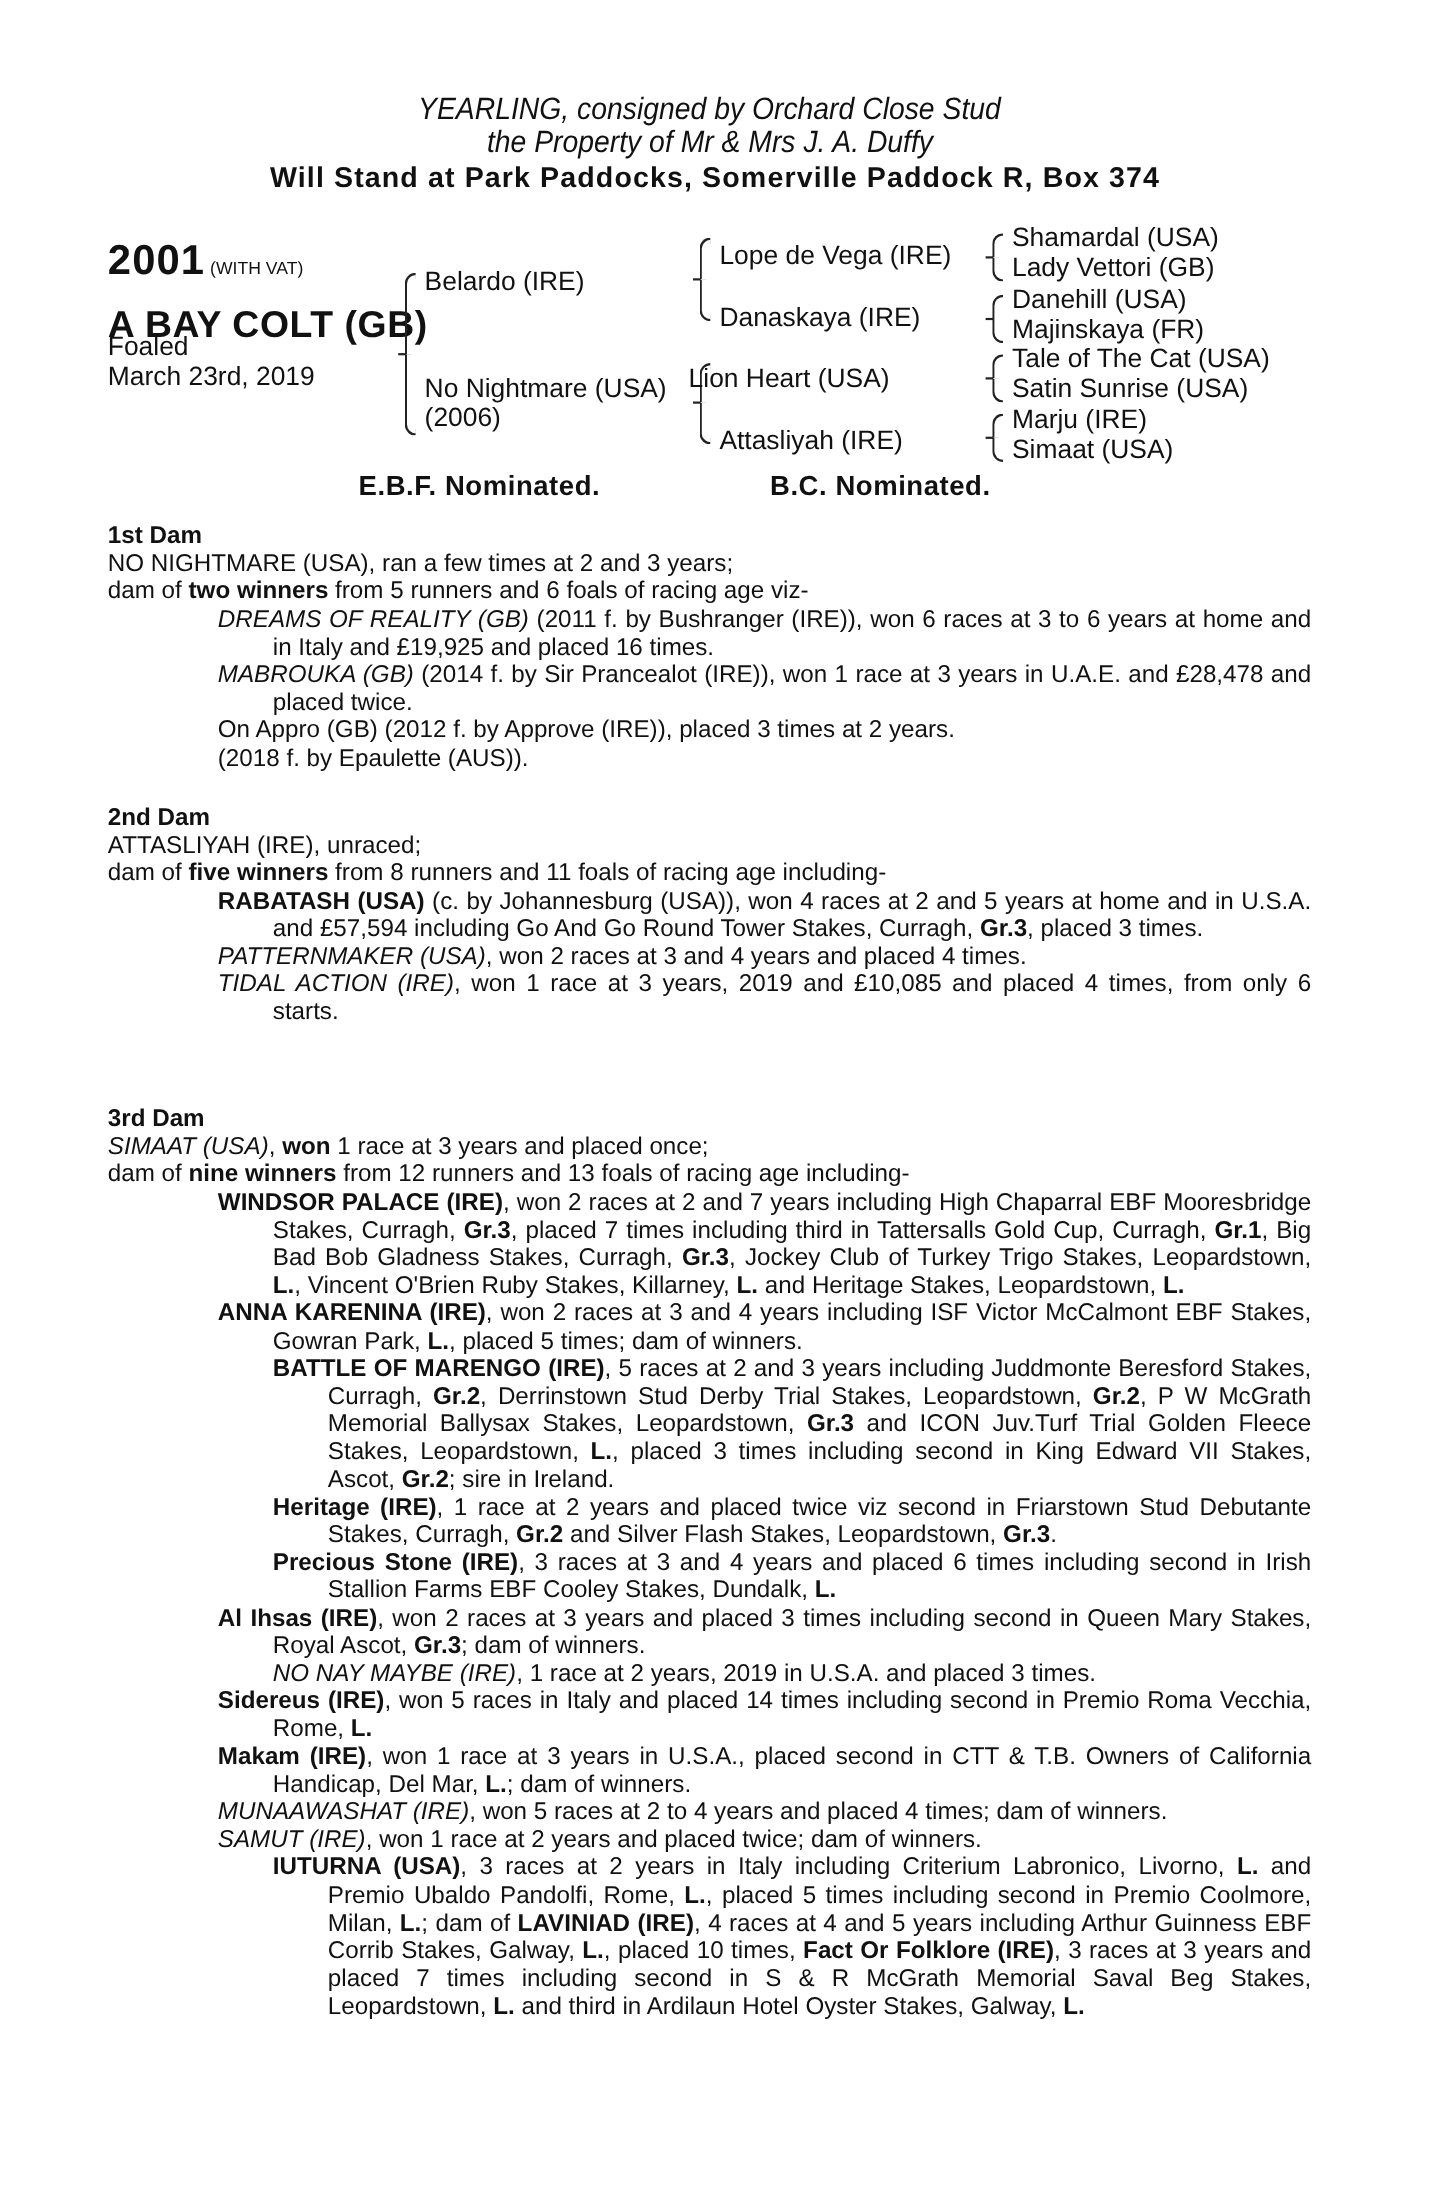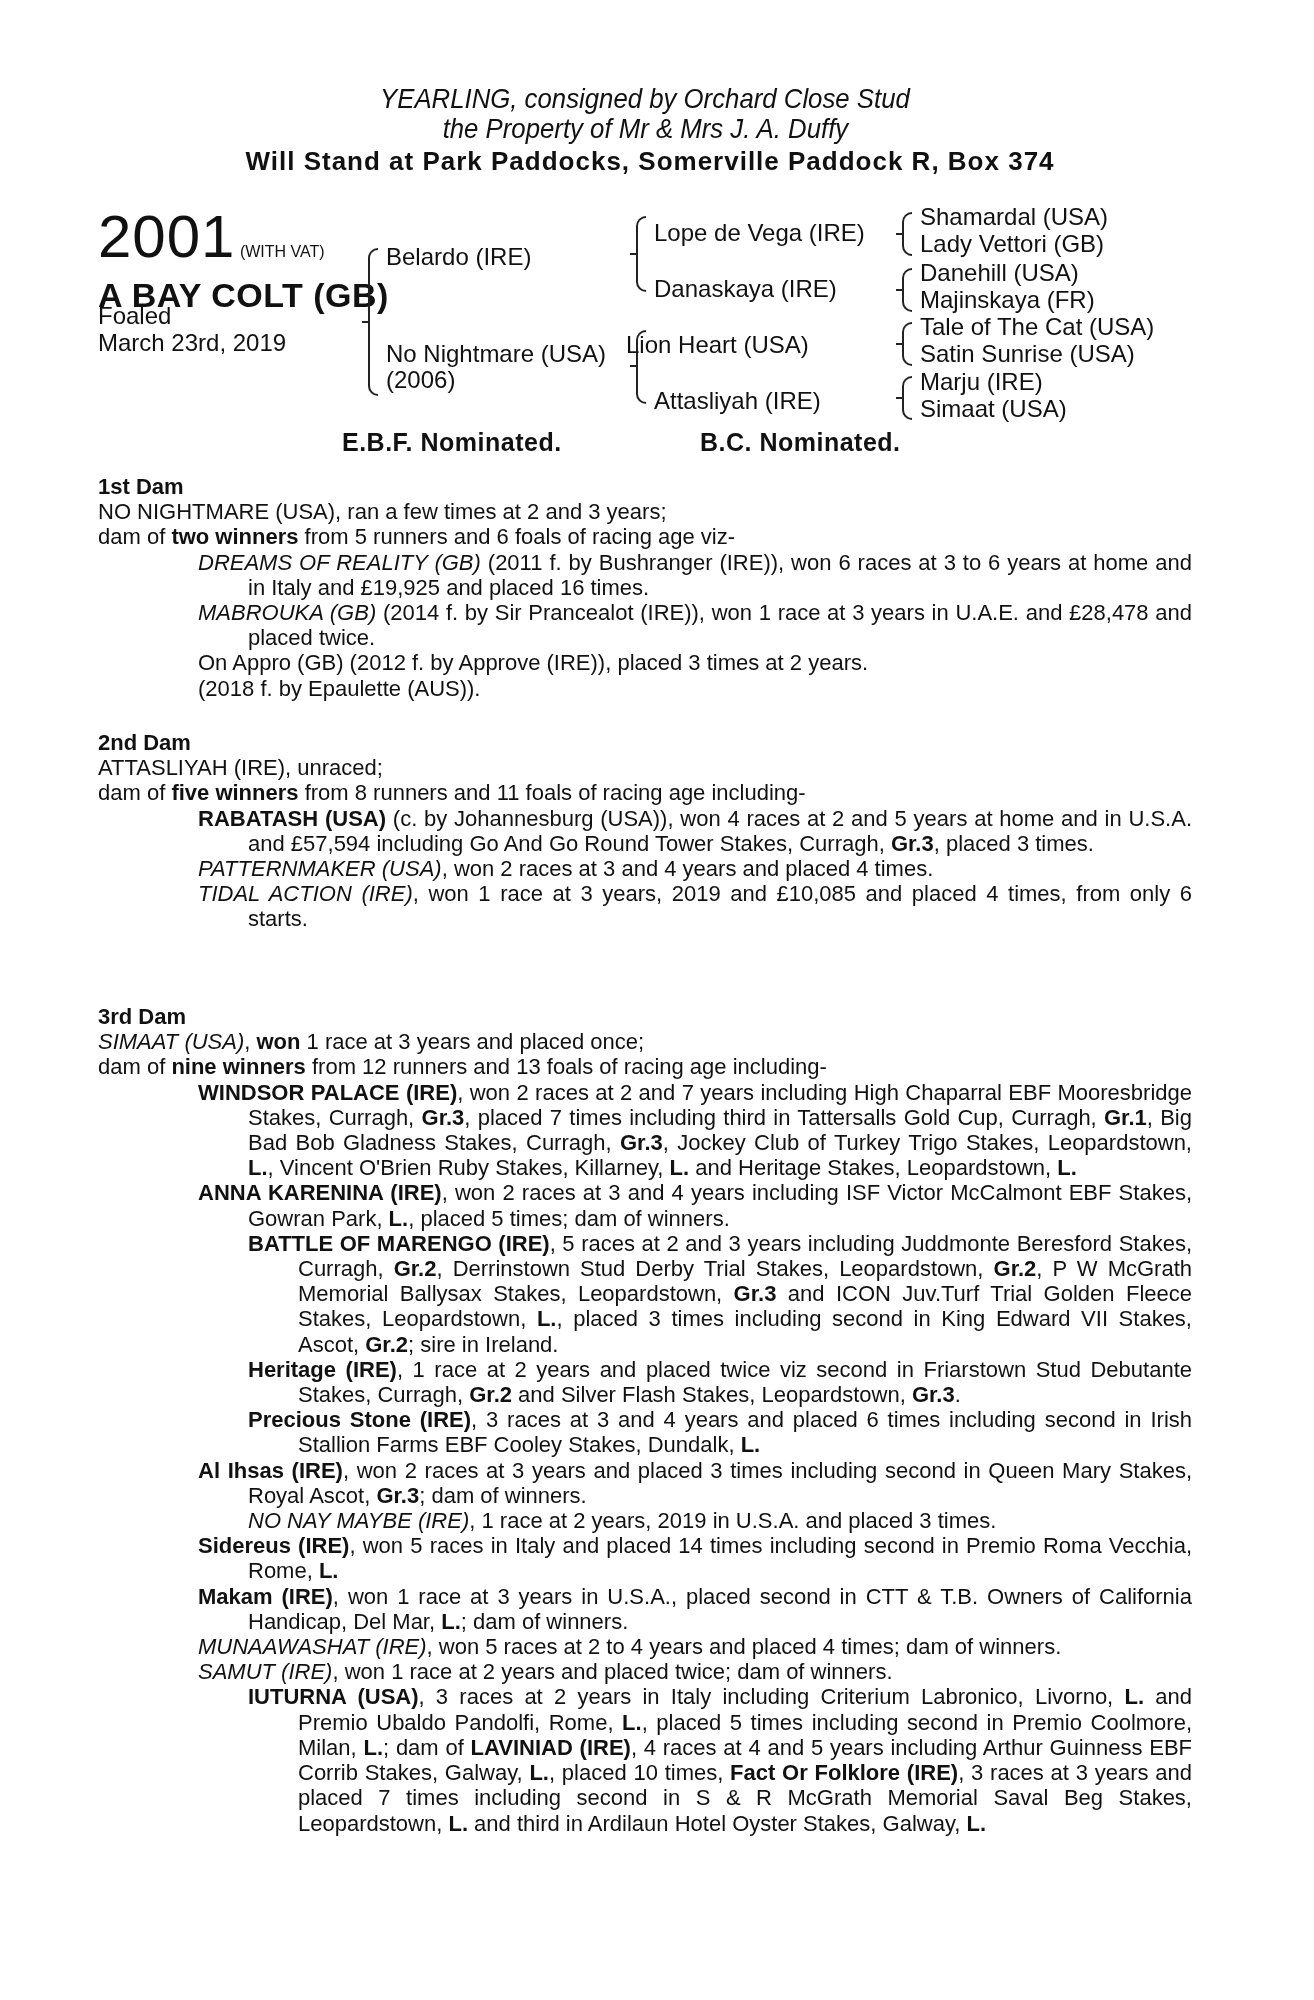--- a/index.html
+++ b/index.html
@@ -1,21 +1,21 @@
 <!DOCTYPE html>
 <html><head>
 <meta charset="utf-8">
 <style>
   html, body { margin: 0; padding: 0; background: #ffffff; }
   body { width: 1314px; height: 2000px; position: relative; overflow: hidden; color: #111; font-family: "Liberation Sans", sans-serif; }
   .abs { position: absolute; white-space: nowrap; }
   .hdr-it { font-style: italic; font-size: 28px; line-height: 30px; text-align: center; left: 0; width: 1290px; font-stretch: condensed; }
   .hdr-it span { display: inline-block; transform: scaleX(0.92); }
   .hdr-bold { left: 0; width: 1300px; text-align: center; font-weight: 900; font-size: 26px; letter-spacing: 1px; }
-  .lot { font-weight: 400; font-size: 60px; line-height: 54px; letter-spacing: 1px; }
+  .lot { font-weight: 700; font-size: 38px; line-height: 54px; letter-spacing: 1px; }
   .vat { font-size: 16px; }
   .colt { font-weight: 900; font-size: 34px; letter-spacing: 0.5px; }
   .plain { font-size: 24px; line-height: 28px; }
   .ped { font-size: 24px; line-height: 27px; }
   .nom { font-weight: 900; font-size: 25px; letter-spacing: 0.5px; }
   .brace { position: absolute; border: 2px solid #222; border-right: none; width: 8px; }
   .brace-top { border-bottom: none; border-radius: 10px 0 0 0; }
   .brace-bot { border-top: none; border-radius: 0 0 0 10px; }
   .brace-mid { position: absolute; width: 7px; height: 2px; background: #222; }
   
@@ -88,21 +88,21 @@
 </div>
 <div class="abs ped" style="left:920px; top:203px;">Shamardal (USA)</div>
 <div class="abs ped" style="left:920px; top:230px;">Lady Vettori (GB)</div>
 <div class="abs ped" style="left:920px; top:259px;">Danehill (USA)</div>
 <div class="abs ped" style="left:920px; top:286px;">Majinskaya (FR)</div>
 <div class="abs ped" style="left:920px; top:313px;">Tale of The Cat (USA)</div>
 <div class="abs ped" style="left:920px; top:340px;">Satin Sunrise (USA)</div>
 <div class="abs ped" style="left:920px; top:368px;">Marju (IRE)</div>
 <div class="abs ped" style="left:920px; top:395px;">Simaat (USA)</div>
 
-<div class="abs nom" style="left:342px; top:428px;">E.B.F. Nominated.</div>
+<div class="abs nom" style="left:326px; top:428px;">E.B.F. Nominated.</div>
 <div class="abs nom" style="left:700px; top:428px;">B.C. Nominated.</div>
 
 <div class="txt" style="top:474px;">
   <p class="h">1st Dam</p>
   <p>NO NIGHTMARE (USA), ran a few times at 2 and 3 years;</p>
   <p><span>dam of </span><span class="b">two winners</span><span> from 5 runners and 6 foals of racing age viz-</span></p>
   <p class="l2h"><span class="i">DREAMS OF REALITY (GB)</span><span> (2011 f. by Bushranger (IRE)), won 6 races at 3 to 6 years at home and in Italy and £19,925 and placed 16 times.</span></p>
   <p class="l2h"><span class="i">MABROUKA (GB)</span><span> (2014 f. by Sir Prancealot (IRE)), won 1 race at 3 years in U.A.E. and £28,478 and placed twice.</span></p>
   <p class="l2h"><span>On Appro (GB) (2012 f. by Approve (IRE)), placed 3 times at 2 years.</span></p>
   <p class="l2h"><span>(2018 f. by Epaulette (AUS)).</span></p>

